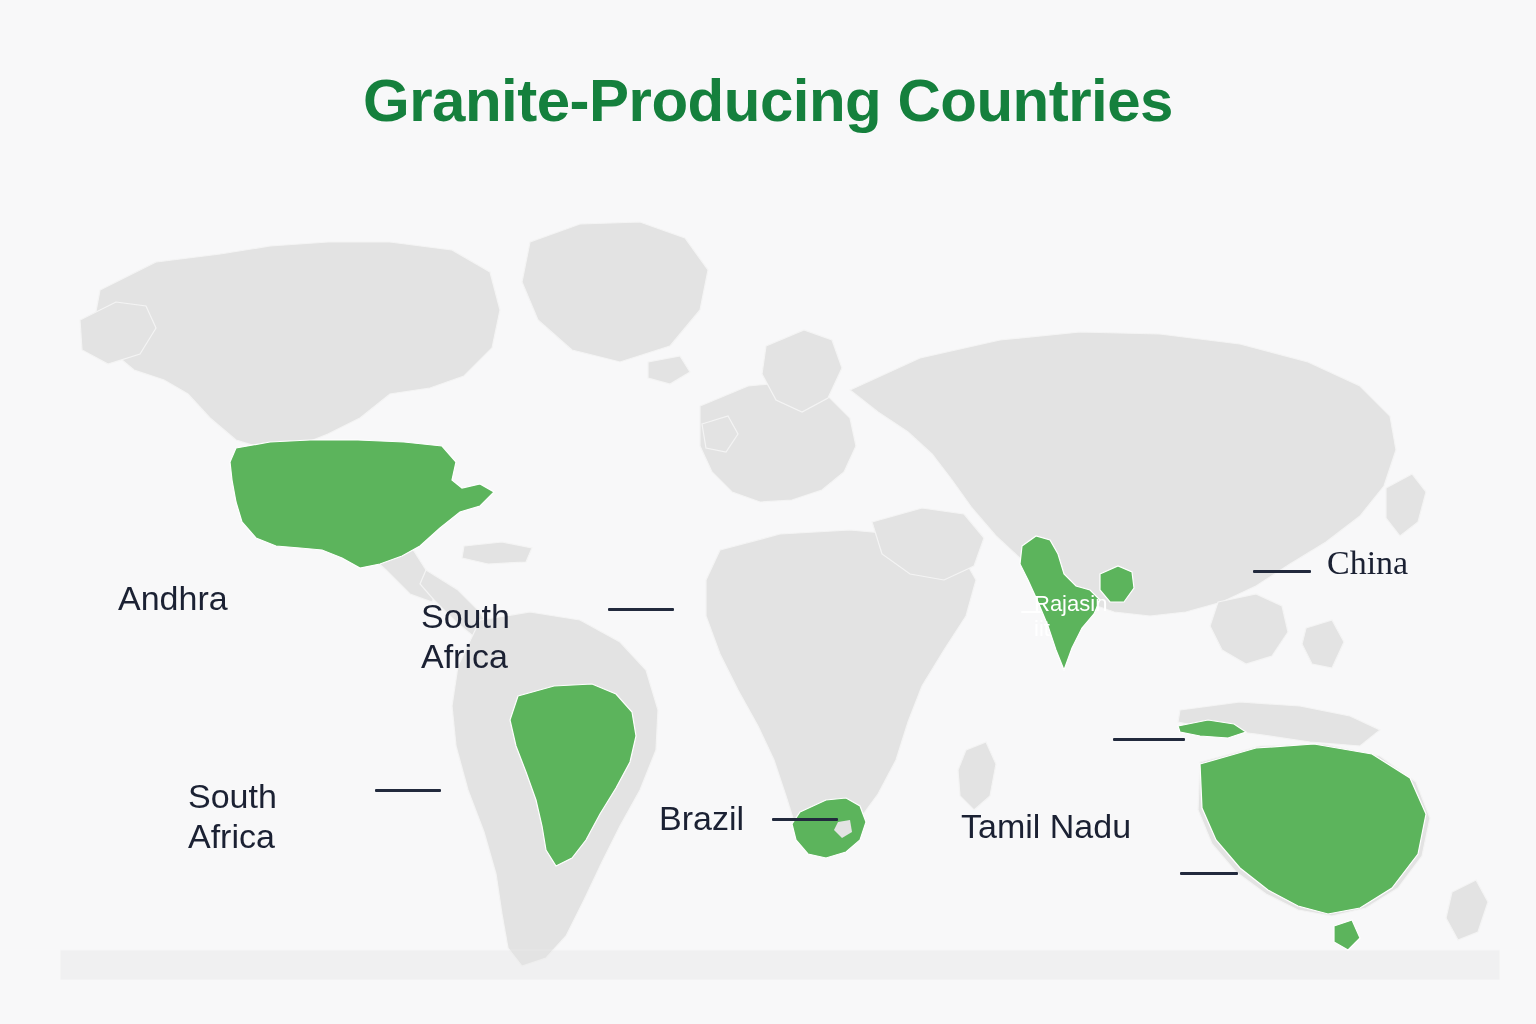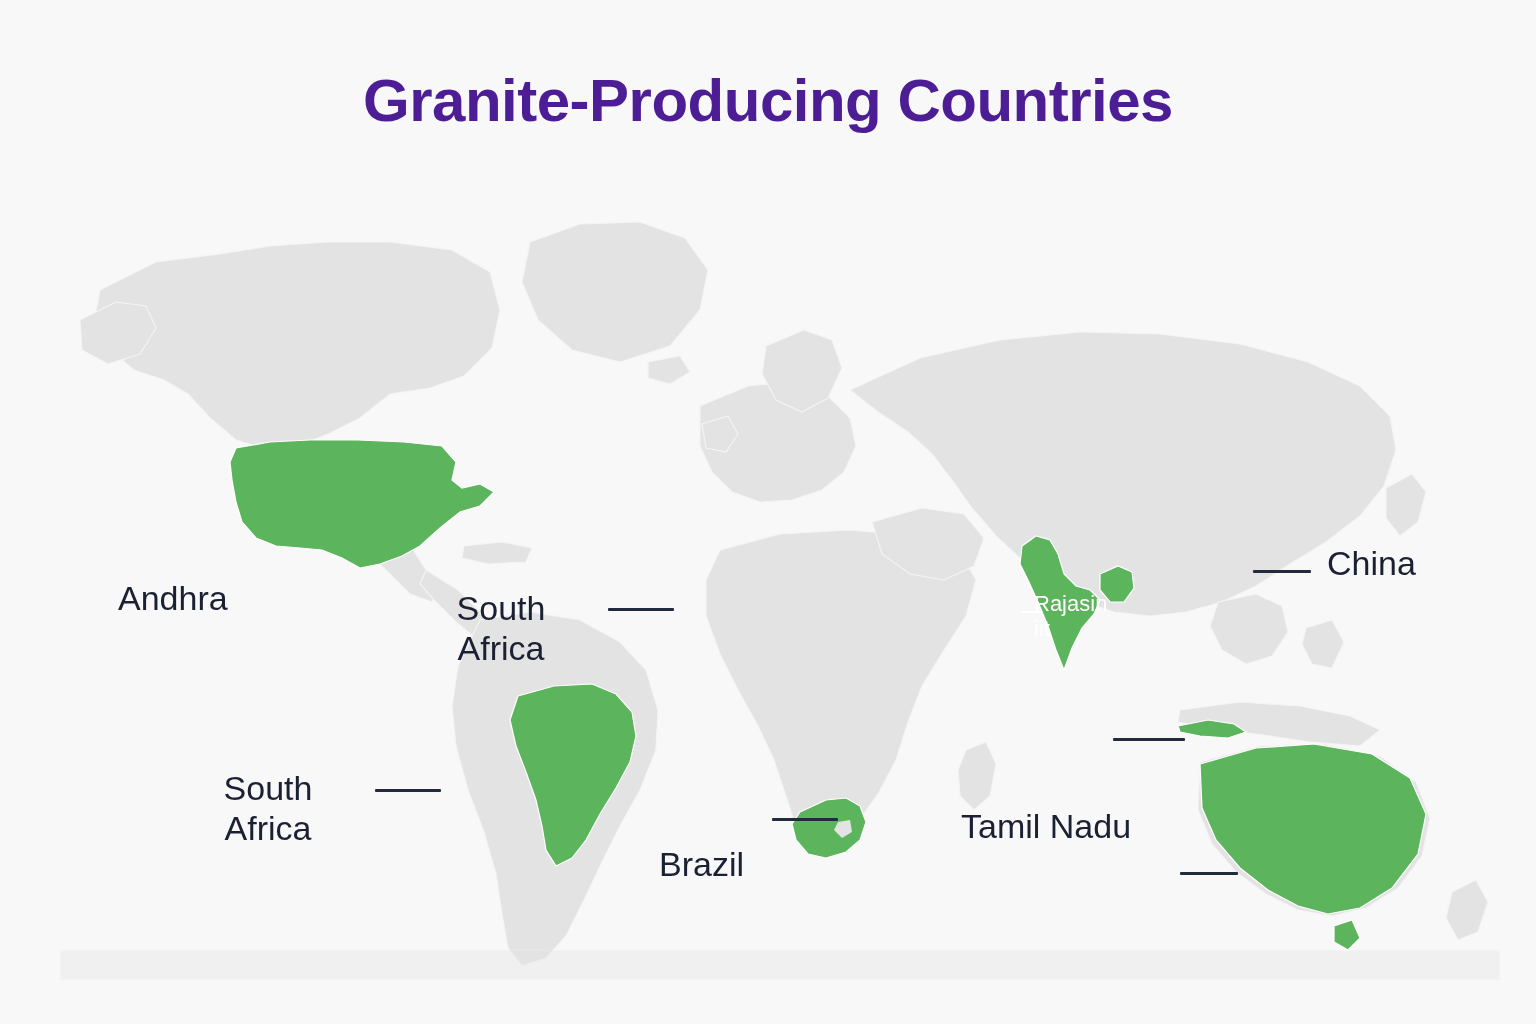--- a/index.html
+++ b/index.html
@@ -17,39 +17,39 @@
   }
   #map-title {
     position: absolute;
     top: 66px;
     left: 0;
     width: 1536px;
     text-align: center;
     font-size: 60px;
     font-weight: bold;
     letter-spacing: -0.5px;
-    color: #4c1d95;
+    color: #15803d;
     font-family: "Liberation Sans", sans-serif;
   }
   #world-map {
     position: absolute;
     top: 150px;
     left: 60px;
     width: 1440px;
     height: 830px;
   }
   .callout {
     position: absolute;
     color: #1b2133;
     font-size: 34px;
     line-height: 1.18;
     font-family: "Liberation Sans", sans-serif;
     white-space: pre-line;
   }
-  .callout.right-aligned { text-align: center; }
+  .callout.right-aligned { text-align: left; margin-top: 8px; }
   .leader {
     position: absolute;
     height: 3px;
     background: #222a3d;
     border-radius: 1px;
   }
   .inline-label {
     position: absolute;
     color: #ffffff;
     font-size: 22px;
@@ -126,20 +126,20 @@
   <div class="leader" style="left:1253px;top:570px;width:58px;"></div>
   <div class="leader" style="left:1113px;top:738px;width:72px;"></div>
   <div class="leader" style="left:1180px;top:872px;width:58px;"></div>
   <div class="leader" style="left:1021px;top:611px;width:20px;height:2px;background:#ffffff;"></div>
 
   <div class="callout" style="left:118px;top:578px;">Andhra</div>
   <div class="callout right-aligned" style="left:421px;top:588px;width:160px;">South
 Africa</div>
   <div class="callout right-aligned" style="left:188px;top:768px;width:160px;">South
 Africa</div>
-  <div class="callout" style="left:659px;top:844px;text-align:center;">Brazil</div>
-  <div class="callout" style="left:1327px;top:543px;">China</div>
+  <div class="callout" style="left:659px;top:798px;text-align:center;">Brazil</div>
+  <div class="callout" style="left:1327px;top:543px;font-family:Liberation Serif, serif;">China</div>
   <div class="callout" style="left:961px;top:806px;">Tamil Nadu</div>
 
   <div class="inline-label" style="left:1034px;top:592px;">Rajasin
 iit</div>
 
 </div>
 
 </body></html>

